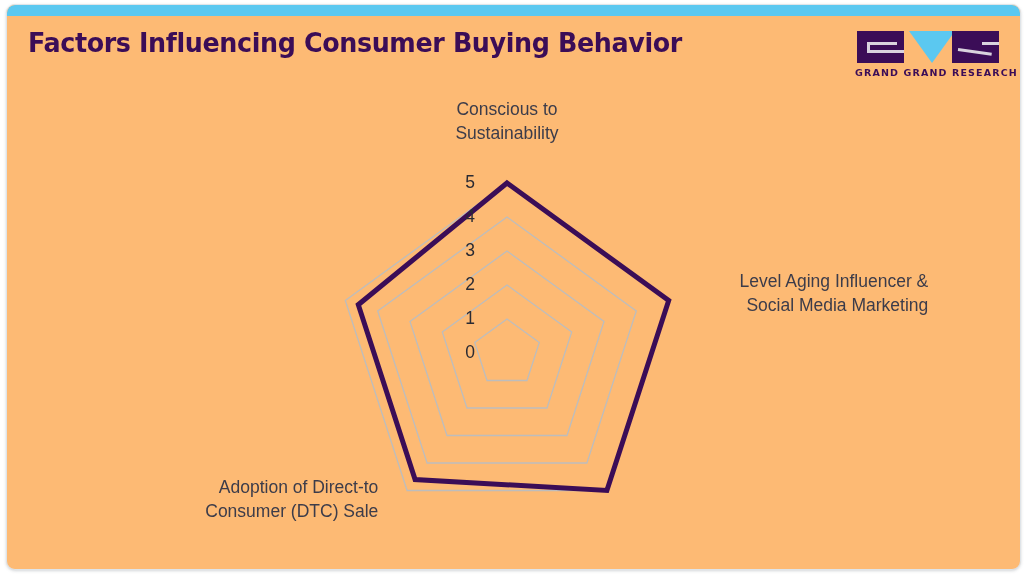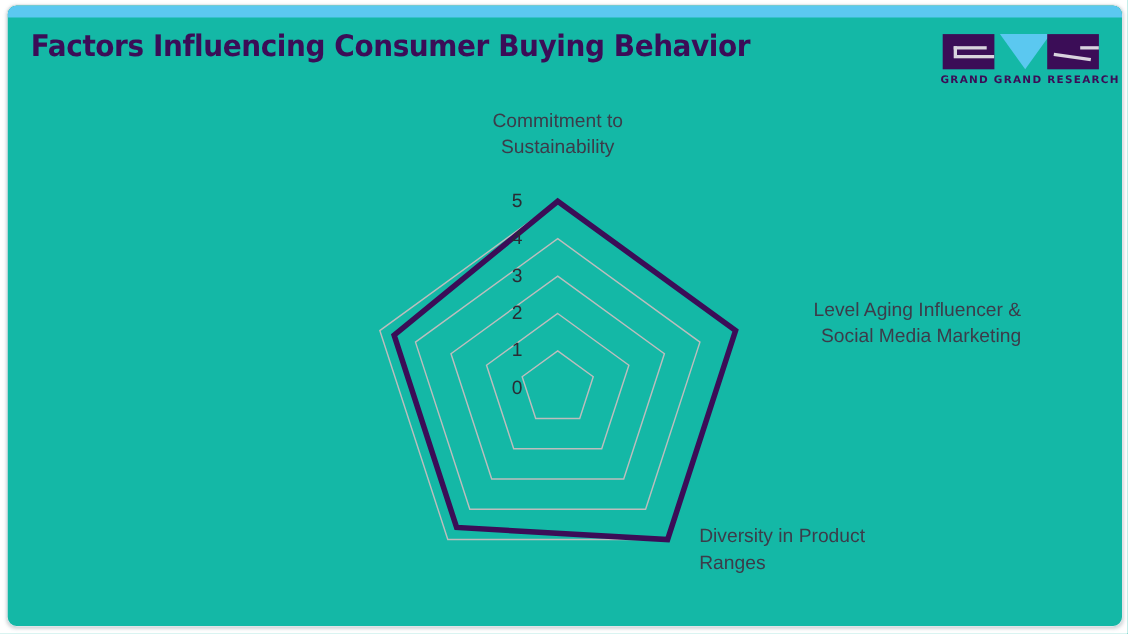--- a/index.html
+++ b/index.html
@@ -14,21 +14,21 @@
     font-family: "Liberation Sans", sans-serif;
   }
 
   
   #card {
     position: absolute;
     left: 6px;
     top: 4px;
     width: 1013px;
     height: 564px;
-    background: #14b8a6;
+    background: #fdba74;
     border-radius: 9px;
     border: 1px solid #dfe4e8;
     box-shadow: 0 1px 3px rgba(110,120,130,0.30);
     overflow: hidden;
   }
   #topbar {
     position: absolute;
     left: 0;
     top: 0;
     width: 1013px;
@@ -163,26 +163,26 @@
       <g id="grid-rings">
           <polygon points="500.0,230.0 532.3,253.5 520.0,291.5 480.0,291.5 467.7,253.5" fill="none" stroke="#bdbdbd" stroke-width="1.3"></polygon>
           <polygon points="500.0,196.0 564.7,243.0 540.0,319.0 460.0,319.0 435.3,243.0" fill="none" stroke="#bdbdbd" stroke-width="1.3"></polygon>
           <polygon points="500.0,162.0 597.0,232.5 560.0,346.5 440.0,346.5 403.0,232.5" fill="none" stroke="#bdbdbd" stroke-width="1.3"></polygon>
           <polygon points="500.0,128.0 629.3,222.0 579.9,374.0 420.1,374.0 370.7,222.0" fill="none" stroke="#bdbdbd" stroke-width="1.3"></polygon>
           <polygon points="500.0,94.0 661.7,211.5 599.9,401.5 400.1,401.5 338.3,211.5" fill="none" stroke="#bdbdbd" stroke-width="1.3"></polygon>
         </g>
       <polygon id="data-polygon" fill="none" stroke="#3b0d57" stroke-width="5" stroke-linejoin="miter" stroke-linecap="butt" points="500.0,94.0 661.7,211.5 599.9,401.5 408.1,390.5 351.3,215.7"></polygon>
     </svg>
 
-    <div class="axis-label" id="axis-label-0" style="text-align: center; width: 300px; left: 350px; top: 8px;">Commitment to
+    <div class="axis-label" id="axis-label-0" style="text-align: center; width: 300px; left: 350px; top: 8px;">Conscious to
 Sustainability</div>
     <div class="axis-label" id="axis-label-1" style="text-align: right; width: 230px; left: 691.288px; top: 180px;">Level Aging Influencer &amp;
 Social Media Marketing</div>
-    <div class="axis-label" id="axis-label-2" style="text-align: left; width: 230px; left: 628.626px; top: 386.005px;">Diversity in Product
-Ranges</div>
+    <div class="axis-label" id="axis-label-3" style="text-align: right; width: 230px; left: 141.374px; top: 386.005px;">Adoption of Direct-to
+Consumer (DTC) Sale</div>
 
     <div id="tick-labels">
         <div class="tick-label" style="left: 446px; top: 253px;">0</div>
         <div class="tick-label" style="left: 446px; top: 219px;">1</div>
         <div class="tick-label" style="left: 446px; top: 185px;">2</div>
         <div class="tick-label" style="left: 446px; top: 151px;">3</div>
         <div class="tick-label" style="left: 446px; top: 117px;">4</div>
         <div class="tick-label" style="left: 446px; top: 83px;">5</div>
       </div>
 

